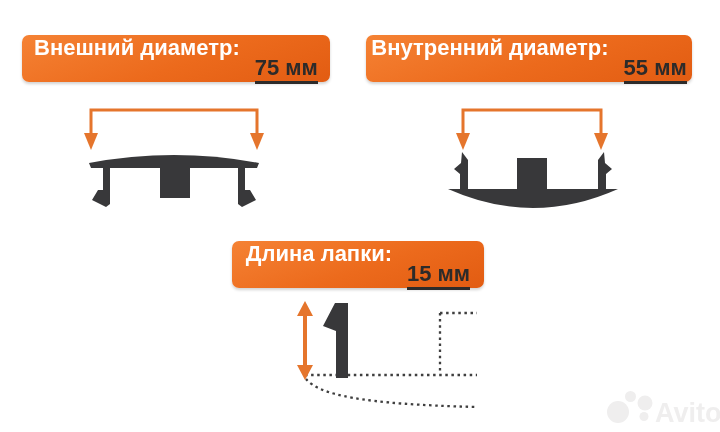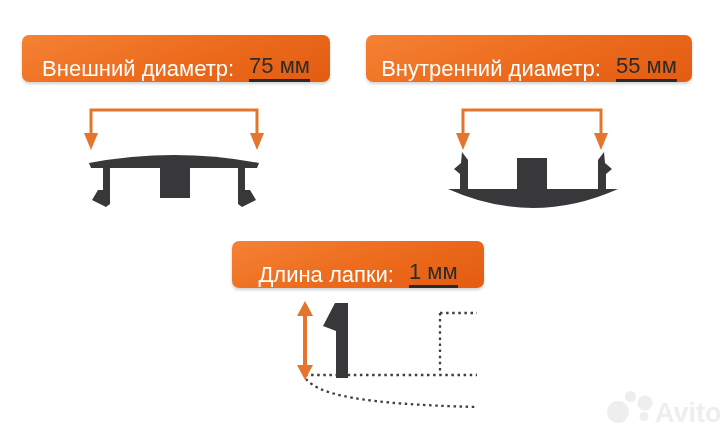--- a/index.html
+++ b/index.html
@@ -4,22 +4,22 @@
 <style>
   html,body { margin:0; padding:0; background:#ffffff; }
   .canvas {
     position:relative; width:720px; height:432px; background:#ffffff;
     overflow:hidden; font-family:"Liberation Sans", sans-serif;
   }
   .callout {
     position:absolute; height:47px; border-radius:7px;
     background:linear-gradient(160deg, #f58234 0%, #ec6a1c 55%, #e25c12 100%);
     box-shadow:0 2px 3px rgba(0,0,0,0.18);
-    color:#ffffff; font-weight:normal; font-size:22px;
-    display:flex; align-items:flex-end; justify-content:center; gap:15px;
+    color:#ffffff; font-weight:bold; font-size:22px;
+    display:flex; align-items:flex-start; justify-content:center; gap:15px;
     white-space:nowrap;
   }
   #callout-outer { left:22px;  top:35px;  width:308px; }
   #callout-inner { left:366px; top:35px;  width:326px; }
   #callout-leg   { left:232px; top:241px; width:252px; }
   .callout .value {
     color:#2d2b2a; border-bottom:3px solid #2d2b2a; padding-bottom:2px; line-height:1.0;margin-top:22px;
   }
   .diagram { position:absolute; }
   #diagram-outer { left:75px;  top:100px; width:200px; height:120px; }
@@ -38,21 +38,21 @@
     <span class="value">75 мм</span>
   </div>
 
   <div class="callout" id="callout-inner">
     <span>Внутренний диаметр:</span>
     <span class="value">55 мм</span>
   </div>
 
   <div class="callout" id="callout-leg">
     <span>Длина лапки:</span>
-    <span class="value">1 мм</span>
+    <span class="value">15 мм</span>
   </div>
 
   <svg class="diagram" id="diagram-outer" viewBox="0 0 200 120">
     <g fill="none" stroke-width="3" stroke="#e5752c">
       <path d="M16,36 L16,10 L182,10 L182,36"></path>
     </g>
     <g fill="#e5752c">
       <polygon points="9,33 23,33 16,50"></polygon>
       <polygon points="175,33 189,33 182,50"></polygon>
     </g>

